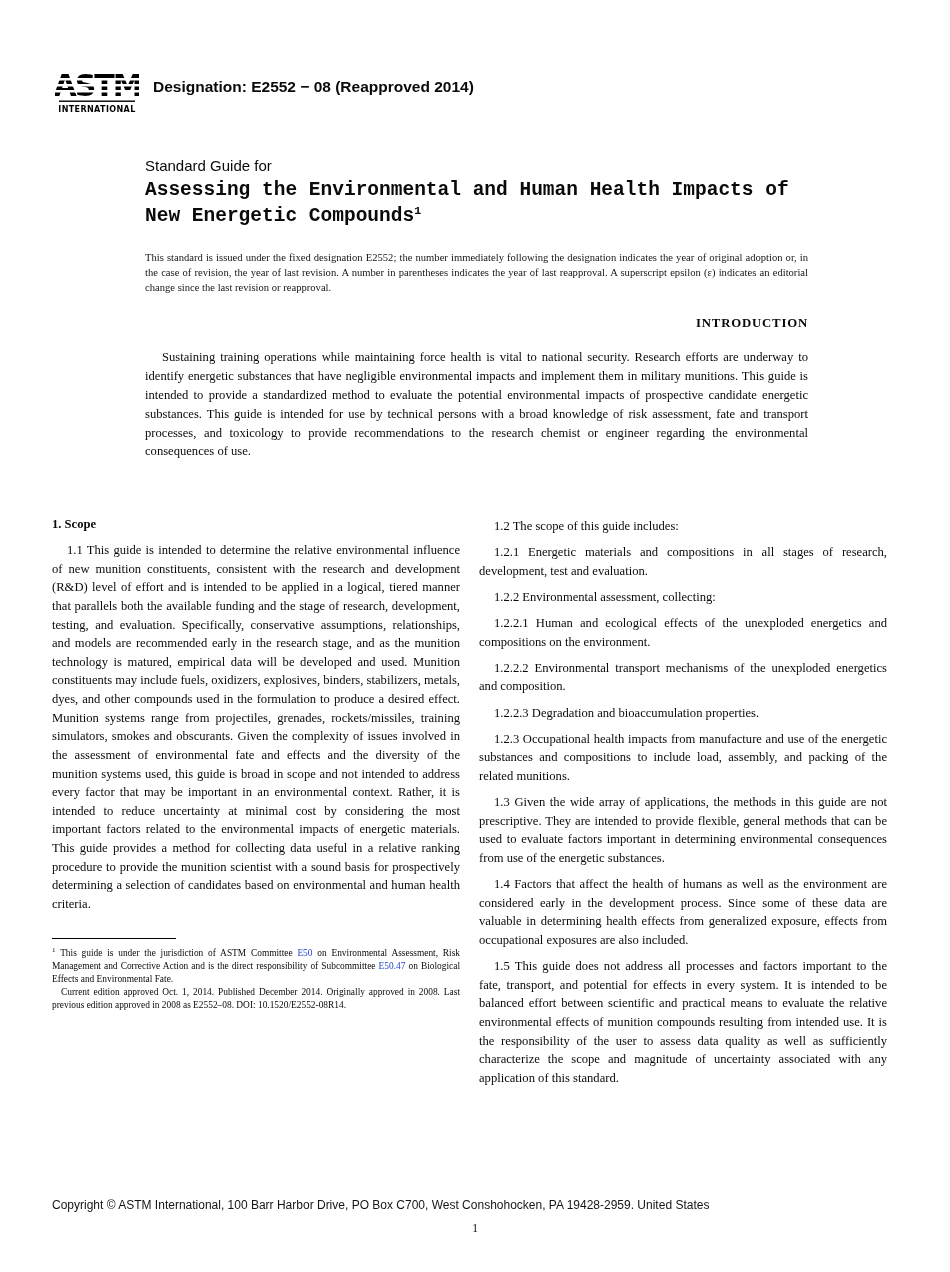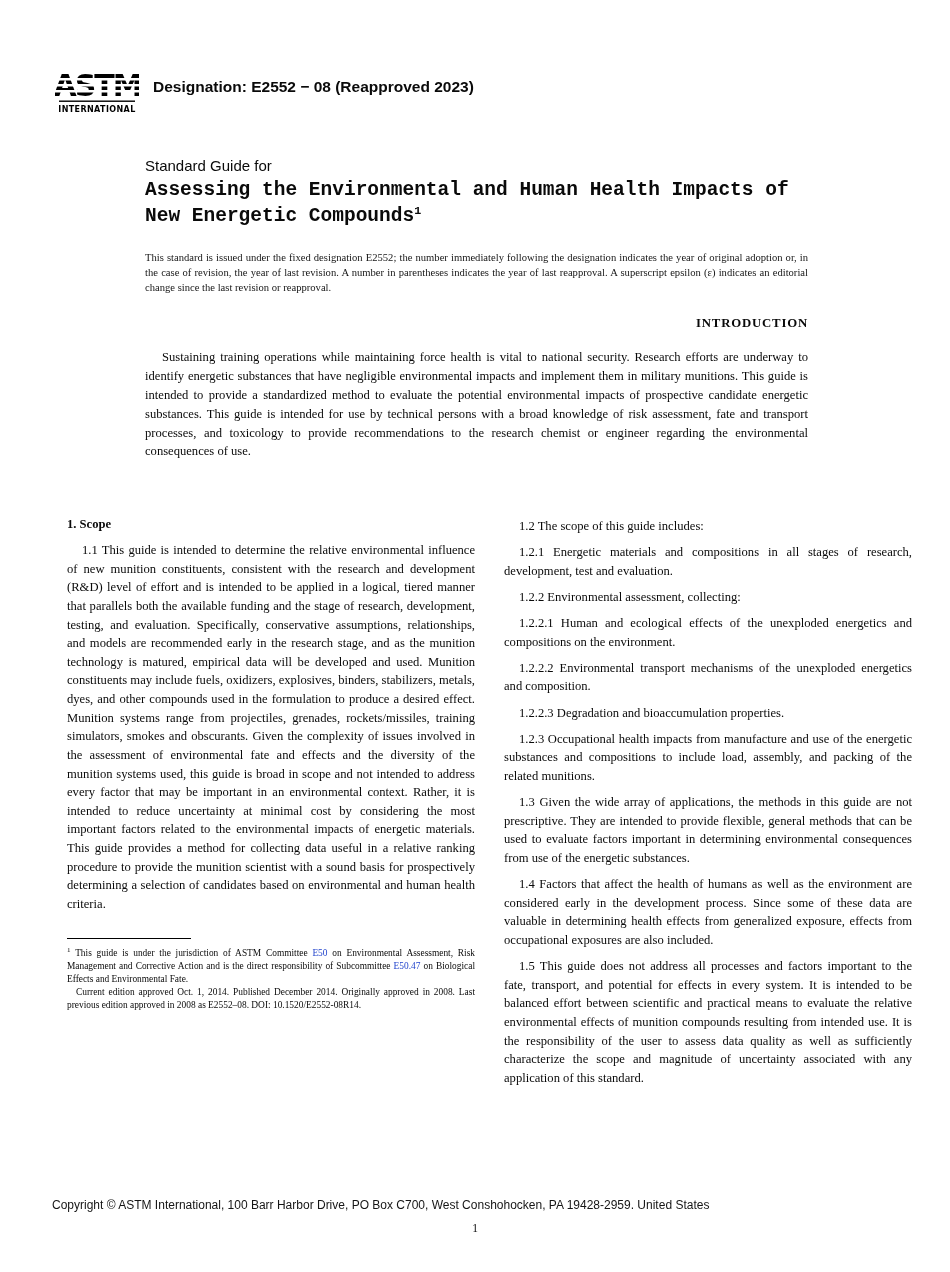--- a/index.html
+++ b/index.html
@@ -33,21 +33,21 @@
   .doc-title .title-line { display: block; }
   .doc-title sup { font-size: 60%; }
   .issued-note { margin: 21px 0 0; font-size: 10.6px; line-height: 1.42; text-align: justify; color: #151515; }
 
   
   .intro { position: absolute; left: 145px; top: 316px; width: 663px; }
   .intro-heading { text-align: right; font-weight: bold; font-size: 12.8px; letter-spacing: 0.8px; }
   .intro-para { margin: 17px 0 0; font-size: 12.6px; line-height: 1.5; text-align: justify; text-indent: 17px; }
 
   
-  .columns { position: absolute; left: 52px; top: 517px; width: 846px; display: flex; gap: 29px; margin-left: 15px; }
+  .columns { position: absolute; left: 52px; top: 517px; width: 846px; display: flex; gap: 19px; }
   .col { width: 408px; }
   .section-heading { margin: 0 0 9px; font-size: 12.6px; font-weight: bold; }
   .body-para { margin: 0 0 7.5px; font-size: 12.6px; line-height: 1.48; text-align: justify; text-indent: 15px; }
 
   
   .footnote { margin-top: 24px; font-size: 9.4px; line-height: 1.38; }
   .footnote-rule { width: 124px; border-top: 1px solid #000; margin-bottom: 7px; }
   .footnote-para { margin: 0; text-align: justify; font-family: Liberation Serif, serif; }
   .footnote-para.indent { text-indent: 9px; }
   .footnote sup { font-size: 75%; }
@@ -66,21 +66,21 @@
     <div class="logo-wrap">
       <svg width="84" height="76" viewBox="0 0 84 76">
         <text class="logo-astm" x="42" y="42" text-anchor="middle" fill="#000">ASTM</text>
         <rect x="0" y="24" width="84" height="2.5" fill="#ffffff"></rect>
         <rect x="0" y="30" width="84" height="2.5" fill="#ffffff"></rect>
         <rect x="0" y="36" width="84" height="2.5" fill="#ffffff"></rect>
         <rect x="4" y="46.5" width="76" height="1.4" fill="#000"></rect>
         <text class="logo-intl" x="42" y="58" text-anchor="middle" fill="#000">INTERNATIONAL</text>
       </svg>
     </div>
-    <div class="designation">Designation: E2552 − 08 (Reapproved 2023)</div>
+    <div class="designation">Designation: E2552 − 08 (Reapproved 2014)</div>
   </div>
 
   <div class="title-block">
     <div class="kicker">Standard Guide for</div>
     <h1 class="doc-title">
       <span class="title-line">Assessing the Environmental and Human Health Impacts of</span>
       <span class="title-line"><span>New Energetic Compounds</span><sup>1</sup></span>
     </h1>
     <p class="issued-note">This standard is issued under the fixed designation E2552; the number immediately following the designation indicates the year of original adoption or, in the case of revision, the year of last revision. A number in parentheses indicates the year of last reapproval. A superscript epsilon (ε) indicates an editorial change since the last revision or reapproval.</p>
   </div>

